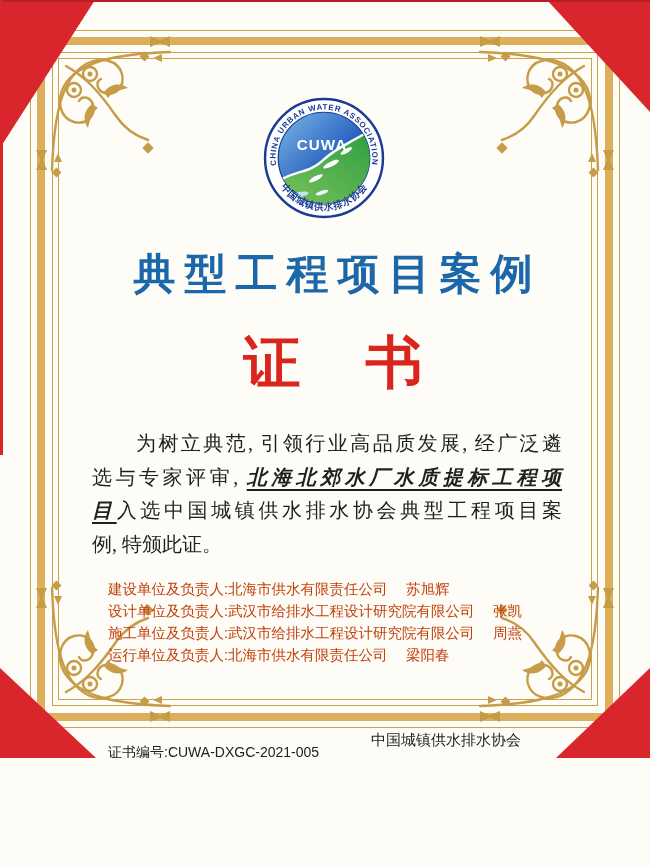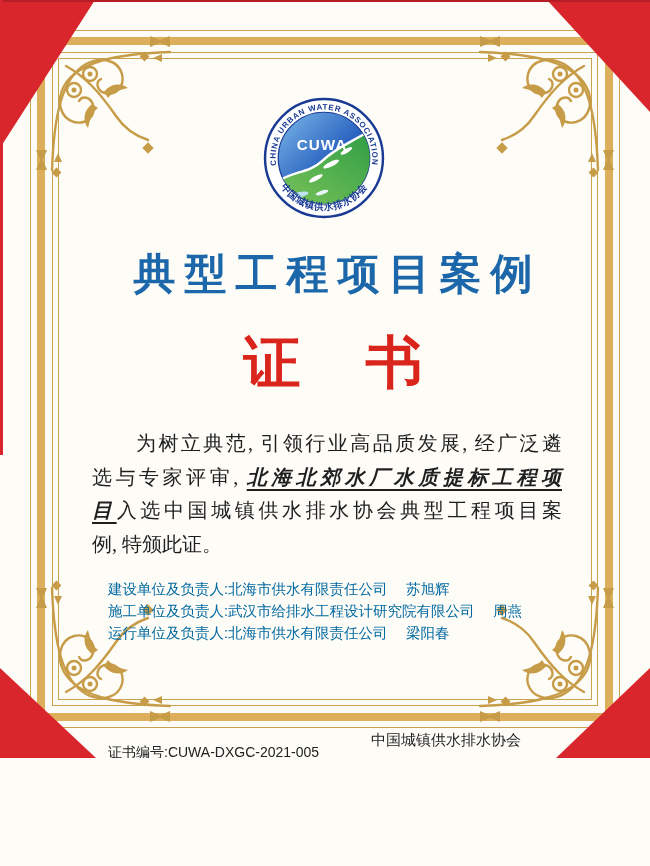--- a/index.html
+++ b/index.html
@@ -50,21 +50,21 @@
     font-size:57px;font-weight:bold;color:var(--seal-red);letter-spacing:4px;padding-left:20px;box-sizing:border-box;}
 
   .body-text{position:absolute;left:92px;top:427px;width:470px;color:var(--ink);
     font-size:20px;line-height:33.5px;}
   .body-line{white-space:nowrap;}
   .body-line.justify{text-align:justify;text-align-last:justify;text-justify:inter-character;white-space:normal;}
   .body-line.indent{text-indent:44px;}
   .run-script{font-style:italic;font-weight:600;letter-spacing:1px;
     text-decoration:underline;text-underline-offset:5px;text-decoration-thickness:1.5px;}
 
-  .parties{position:absolute;left:108px;top:578px;color:#0369a1;
+  .parties{position:absolute;left:108px;top:578px;color:#c2410c;
     font-family:"Liberation Sans","DejaVu Sans",sans-serif;font-size:14.5px;line-height:22px;}
 
   .cert-no{position:absolute;left:108px;top:744px;color:#222;
     font-family:"Liberation Sans","DejaVu Sans",sans-serif;font-size:14px;}
   .issuer-block{position:absolute;left:360px;top:727px;width:172px;text-align:center;color:#222;
     font-family:"Liberation Sans","DejaVu Sans",sans-serif;font-size:15px;line-height:26px;}
 </style>
 </head>
 <body>
 
@@ -176,20 +176,21 @@
 
   <div class="body-text" id="body-text">
       <div class="body-line justify indent"><span class="run-normal">为树立典范, 引领行业高品质发展, 经广泛遴</span></div>
       <div class="body-line justify"><span class="run-normal">选与专家评审, </span><span class="run-script">北海北郊水厂水质提标工程项</span></div>
       <div class="body-line justify"><span class="run-script">目</span><span class="run-normal">入选中国城镇供水排水协会典型工程项目案</span></div>
       <div class="body-line"><span class="run-normal">例, 特颁此证。</span></div>
     </div>
 
   <div class="parties" id="parties">
       <div>建设单位及负责人:北海市供水有限责任公司　 苏旭辉</div>
+      <div>设计单位及负责人:武汉市给排水工程设计研究院有限公司　 张凯</div>
       <div>施工单位及负责人:武汉市给排水工程设计研究院有限公司　 周燕</div>
       <div>运行单位及负责人:北海市供水有限责任公司　 梁阳春</div>
     </div>
 
   <div class="cert-no">证书编号:CUWA-DXGC-2021-005</div>
   <div class="issuer-block">
     <div>中国城镇供水排水协会</div>
     <div>二〇二二年一月</div>
   </div>
 

